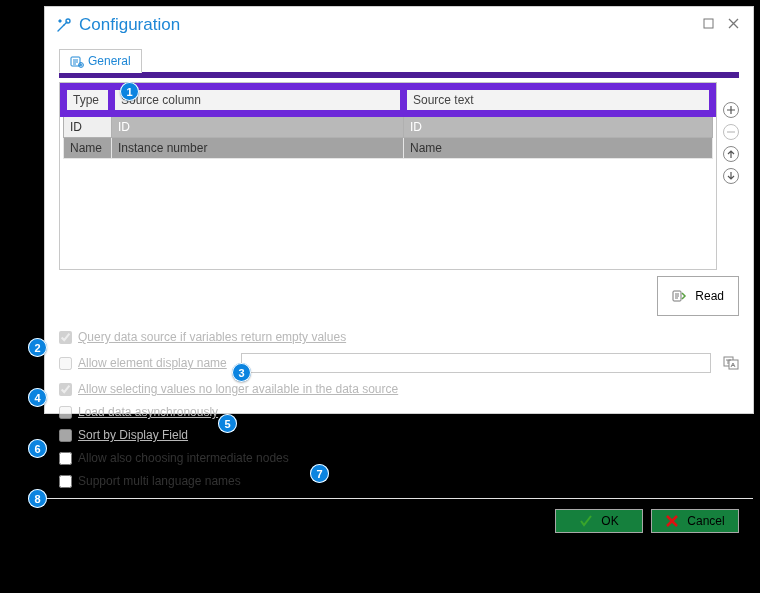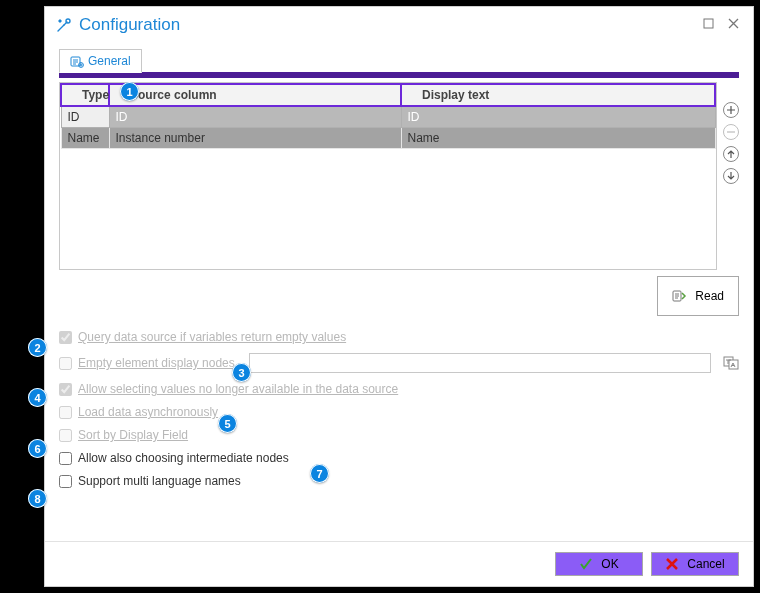--- a/index.html
+++ b/index.html
@@ -11,21 +11,21 @@
     width: 760px;
     height: 593px;
     overflow: hidden;
     position: relative;
   }
   .window {
     position: absolute;
     left: 44px;
     top: 6px;
     width: 710px;
-    height: 581px;
+    height: 408px;
     background: #fff;
     border: 1px solid #d0d0d0;
     box-shadow: 0 2px 6px rgba(0,0,0,0.15);
     display: flex;
     flex-direction: column;
   }
   .titlebar {
     display: flex;
     align-items: center;
     padding: 8px 10px;
@@ -82,24 +82,24 @@
   .grid {
     flex: 1;
     border: 1px solid #c8c8c8;
     height: 188px;
     overflow: hidden;
     background: #fff;
   }
   .grid table { width: 100%; border-collapse: collapse; table-layout: fixed; }
   .grid th {
     text-align: left;
-    font-weight: 700;
+    font-weight: 400;
     background: #f3f3f3;
-    border: 2px solid #6d28d9;
-    padding: 3px 20px;
+    border: 7px solid #6d28d9;
+    padding: 3px 6px;
     color: #444;
   }
   .grid td {
     padding: 3px 6px;
     border: 1px solid #e6e6e6;
     color: #333;
   }
   .grid tr.sel td { background: #b9b9b9; color: #fff; border-color:#b0b0b0; }
   .grid tr.alt td { background: #a3a3a3; }
   .sidebtns {
@@ -138,21 +138,21 @@
   }
   .opt .sideicon {
     margin-left:6px; color:#777; cursor:pointer;
   }
   .footer {
     border-top:1px solid #e2e2e2;
     padding:10px 14px;
     display:flex; justify-content:flex-end; gap:8px;
   }
   .btn {
-    border:1px solid #a8a8a8; background:#8b5cf6;
+    border:1px solid #a8a8a8; background:#15803d;
     padding:4px 8px; display:flex; align-items:center; gap:8px;
     min-width:88px; justify-content:center; cursor:pointer;
   }
   .btn svg { display:block; }
   .annot {
     position:absolute;
     width:19px; height:19px; border-radius:50%;
     background:#0b84e0; color:#fff;
     font-size:11px; font-weight:600;
     display:flex; align-items:center; justify-content:center;
@@ -216,21 +216,21 @@
         <table>
           <colgroup>
               <col style="width:48px">
               <col style="width:292px">
               <col>
             </colgroup>
           <thead>
             <tr>
               <th>Type</th>
               <th>Source column</th>
-              <th>Display text</th>
+              <th>Source text</th>
             </tr>
           </thead>
           <tbody>
             <tr class="sel">
               <td style="background:#efefef;color:#333">ID</td>
               <td>ID</td>
               <td>ID</td>
             </tr>
             <tr class="alt">
               <td>Name</td>
@@ -276,21 +276,21 @@
     </div>
 
     <div class="opts">
       <label class="opt disabled">
         <input type="checkbox" class="cb" disabled="" checked="" style="">
         <span>Query data source if variables return empty values</span>
       </label>
 
       <div class="opt disabled inline">
         <input type="checkbox" class="cb" disabled="" style="">
-        <span>Empty element display nodes</span>
+        <span>Allow element display name</span>
         <input type="text" class="txtinput" disabled="" value="" style="">
         <span class="sideicon">
           <svg width="16" height="16" viewBox="0 0 16 16">
               <rect x="1" y="3" width="9" height="9" fill="none" stroke="#888" stroke-width="1"></rect>
               <rect x="6" y="6" width="9" height="9" fill="#fff" stroke="#888" stroke-width="1"></rect>
               <path d="M3 6h5M5 6v4" stroke="#888" stroke-width="1"></path>
               <path d="M8 13l2-4 2 4M8.8 11.5h2.4" stroke="#888" stroke-width="1" fill="none"></path>
             </svg>
         </span>
       </div>

